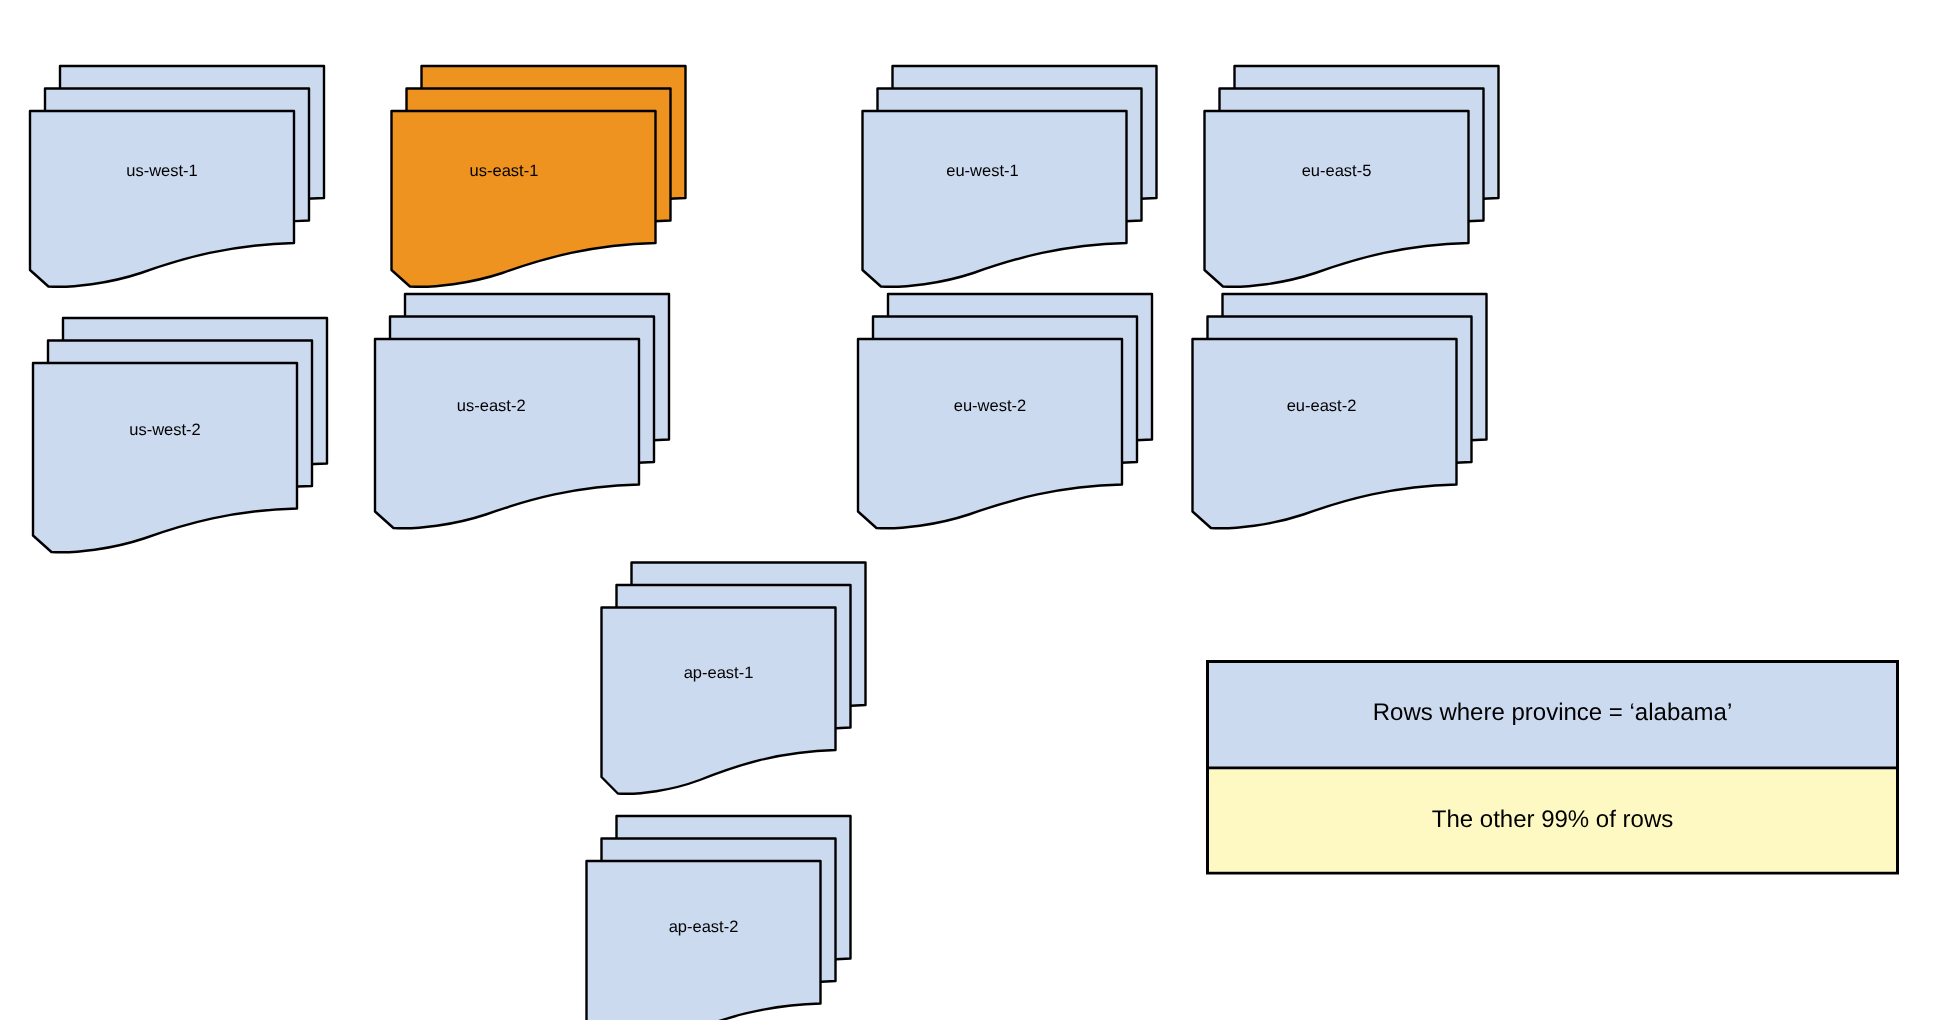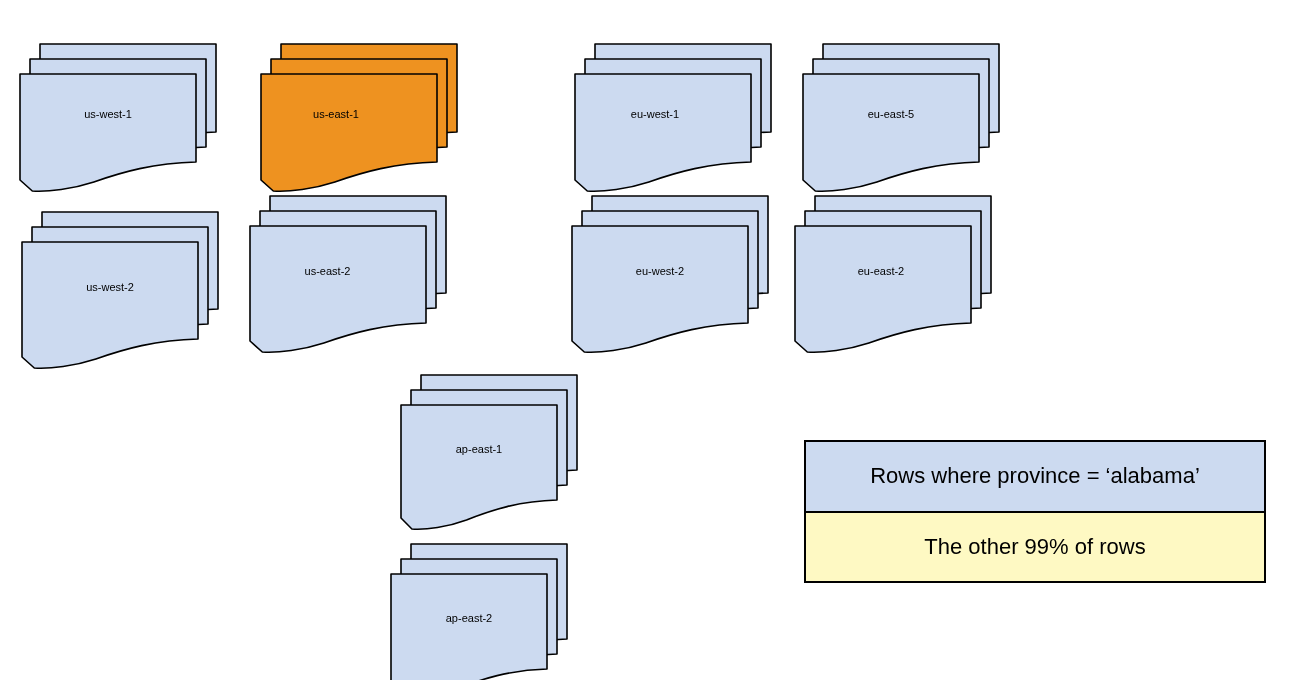--- a/index.html
+++ b/index.html
@@ -43,21 +43,21 @@
     border: 2px solid #000000;
     display: flex;
     flex-direction: column;
   }
   .legend-row {
     flex: 1 1 0;
     display: flex;
     align-items: center;
     justify-content: center;
     font-family: "Liberation Sans", "DejaVu Sans", sans-serif;
-    font-size: 22px;
+    font-size: 16px;
     color: #000000;
     box-sizing: border-box;
   }
   .legend-row.top { border-bottom: 2px solid #000000; }
 </style>
 </head>
 <body>
 
 <div id="canvas">
     <div class="doc-stack" style="left: 20px; top: 44px;">

